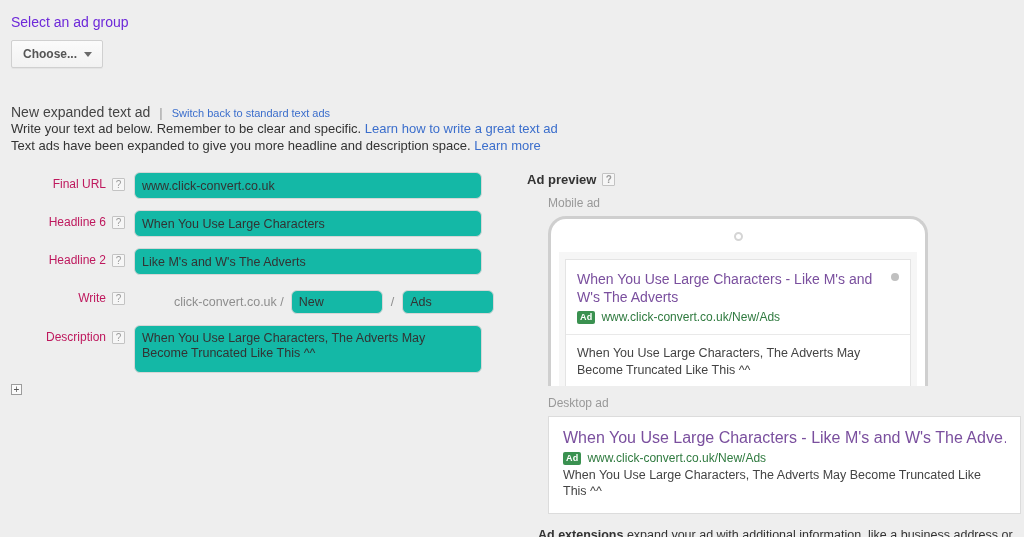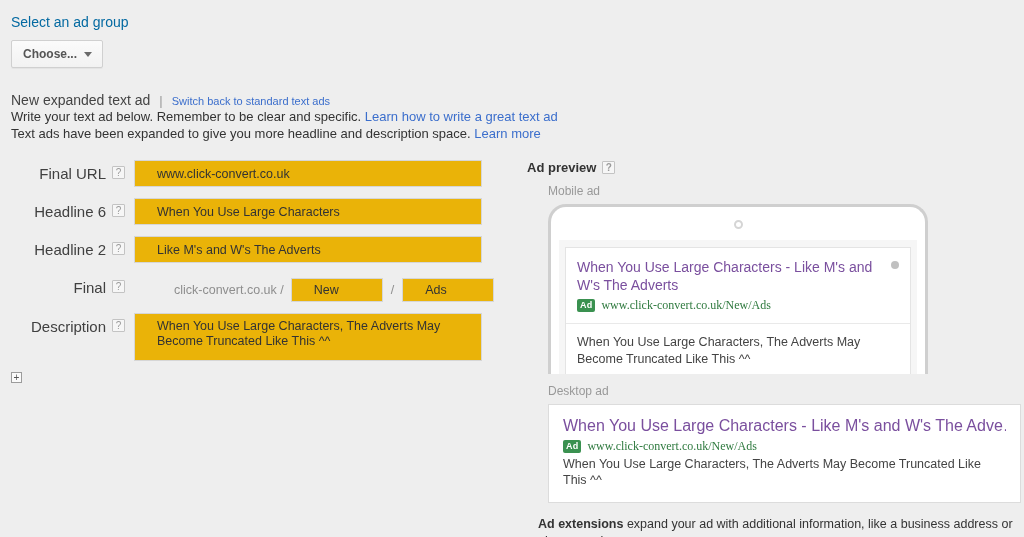--- a/index.html
+++ b/index.html
@@ -16,21 +16,21 @@
     overflow: hidden;
     position: relative;
   }
 
   
   .top-block {
     padding: 13px 0 0 11px;
   }
   .select-adgroup-title {
     font-size: 14px;
-    color: #0369a1;
+    color: #6d28d9;
     line-height: 18px;
   }
   .choose-btn {
     margin-top: 9px;
     display: inline-flex;
     align-items: center;
     gap: 7px;
     background: linear-gradient(#fbfbfb, #f2f2f2);
     border: 1px solid #d0d0d0;
     border-radius: 2px;
@@ -43,21 +43,21 @@
   }
   .caret {
     width: 0; height: 0;
     border-left: 4px solid transparent;
     border-right: 4px solid transparent;
     border-top: 5px solid #6a6a6a;
     display: inline-block;
   }
 
   .new-ad-row {
-    margin-top: 24px;
+    margin-top: 36px;
     display: flex;
     align-items: baseline;
     gap: 9px;
   }
   .new-ad-title {
     font-size: 14px;
     color: #444444;
   }
   .pipe {
     color: #999999;
@@ -93,22 +93,22 @@
   
   .form-row {
     display: flex;
     align-items: flex-start;
     margin-bottom: 11px;
   }
   .form-label {
     width: 112px;
     flex: none;
     text-align: right;
-    font-size: 15px;
-    color: #404040;
+    font-size: 12px;
+    color: #be185d;
     padding-top: 5px;
     padding-right: 6px;
     box-sizing: border-box;
   }
   .help-icon {
     flex: none;
     width: 13px;
     height: 13px;
     line-height: 12px;
     text-align: center;
@@ -116,29 +116,29 @@
     background: #f6f6f6;
     color: #9a9a9a;
     font-size: 10px;
     border-radius: 1px;
     margin-top: 6px;
     margin-right: 9px;
     cursor: pointer;
     box-sizing: border-box;
   }
   .field {
-    background: #eab308;
+    background: #14b8a6;
     border: 1px solid #d6d6d6;
     box-sizing: border-box;
     font-family: "Liberation Sans", sans-serif;
     font-size: 12.5px;
     color: #333333;
-    padding: 5px 22px;
+    padding: 5px 7px;
     outline: none;
-    border-radius: 0;
+    border-radius: 6px;
   }
   .field-wide { width: 348px; height: 27px; }
   .field-desc {
     width: 348px; height: 48px;
     resize: none;
     line-height: 15px;
   }
   .path-wrap {
     display: flex;
     align-items: center;
@@ -258,21 +258,20 @@
     font-size: 9px;
     font-weight: bold;
     line-height: 11px;
     padding: 1px 3px 1px 3px;
     border-radius: 2px;
     letter-spacing: 0.2px;
   }
   .url-text {
     color: #2f7a3f;
     font-size: 12px;
-    font-family: Liberation Serif, serif;
   }
   .mob-divider {
     border-top: 1px solid #e9e9e9;
     margin: 10px -11px 0 -11px;
   }
   .mob-desc {
     margin-top: 10px;
     color: #444444;
     font-size: 12.5px;
     line-height: 17px;
@@ -363,21 +362,21 @@
       <input class="field field-wide" type="text" value="When You Use Large Characters" style="">
     </div>
 
     <div class="form-row">
       <div class="form-label">Headline 2</div>
       <div class="help-icon">?</div>
       <input class="field field-wide" type="text" value="Like M's and W's The Adverts" style="">
     </div>
 
     <div class="form-row">
-      <div class="form-label">Final</div>
+      <div class="form-label">Write</div>
       <div class="help-icon">?</div>
       <div class="path-wrap">
         <span class="path-domain">click-convert.co.uk /</span>
         <input class="field field-path" type="text" value="New" style="">
         <span class="path-slash">/</span>
         <input class="field field-path" type="text" value="Ads" style="">
       </div>
     </div>
 
     <div class="form-row">

